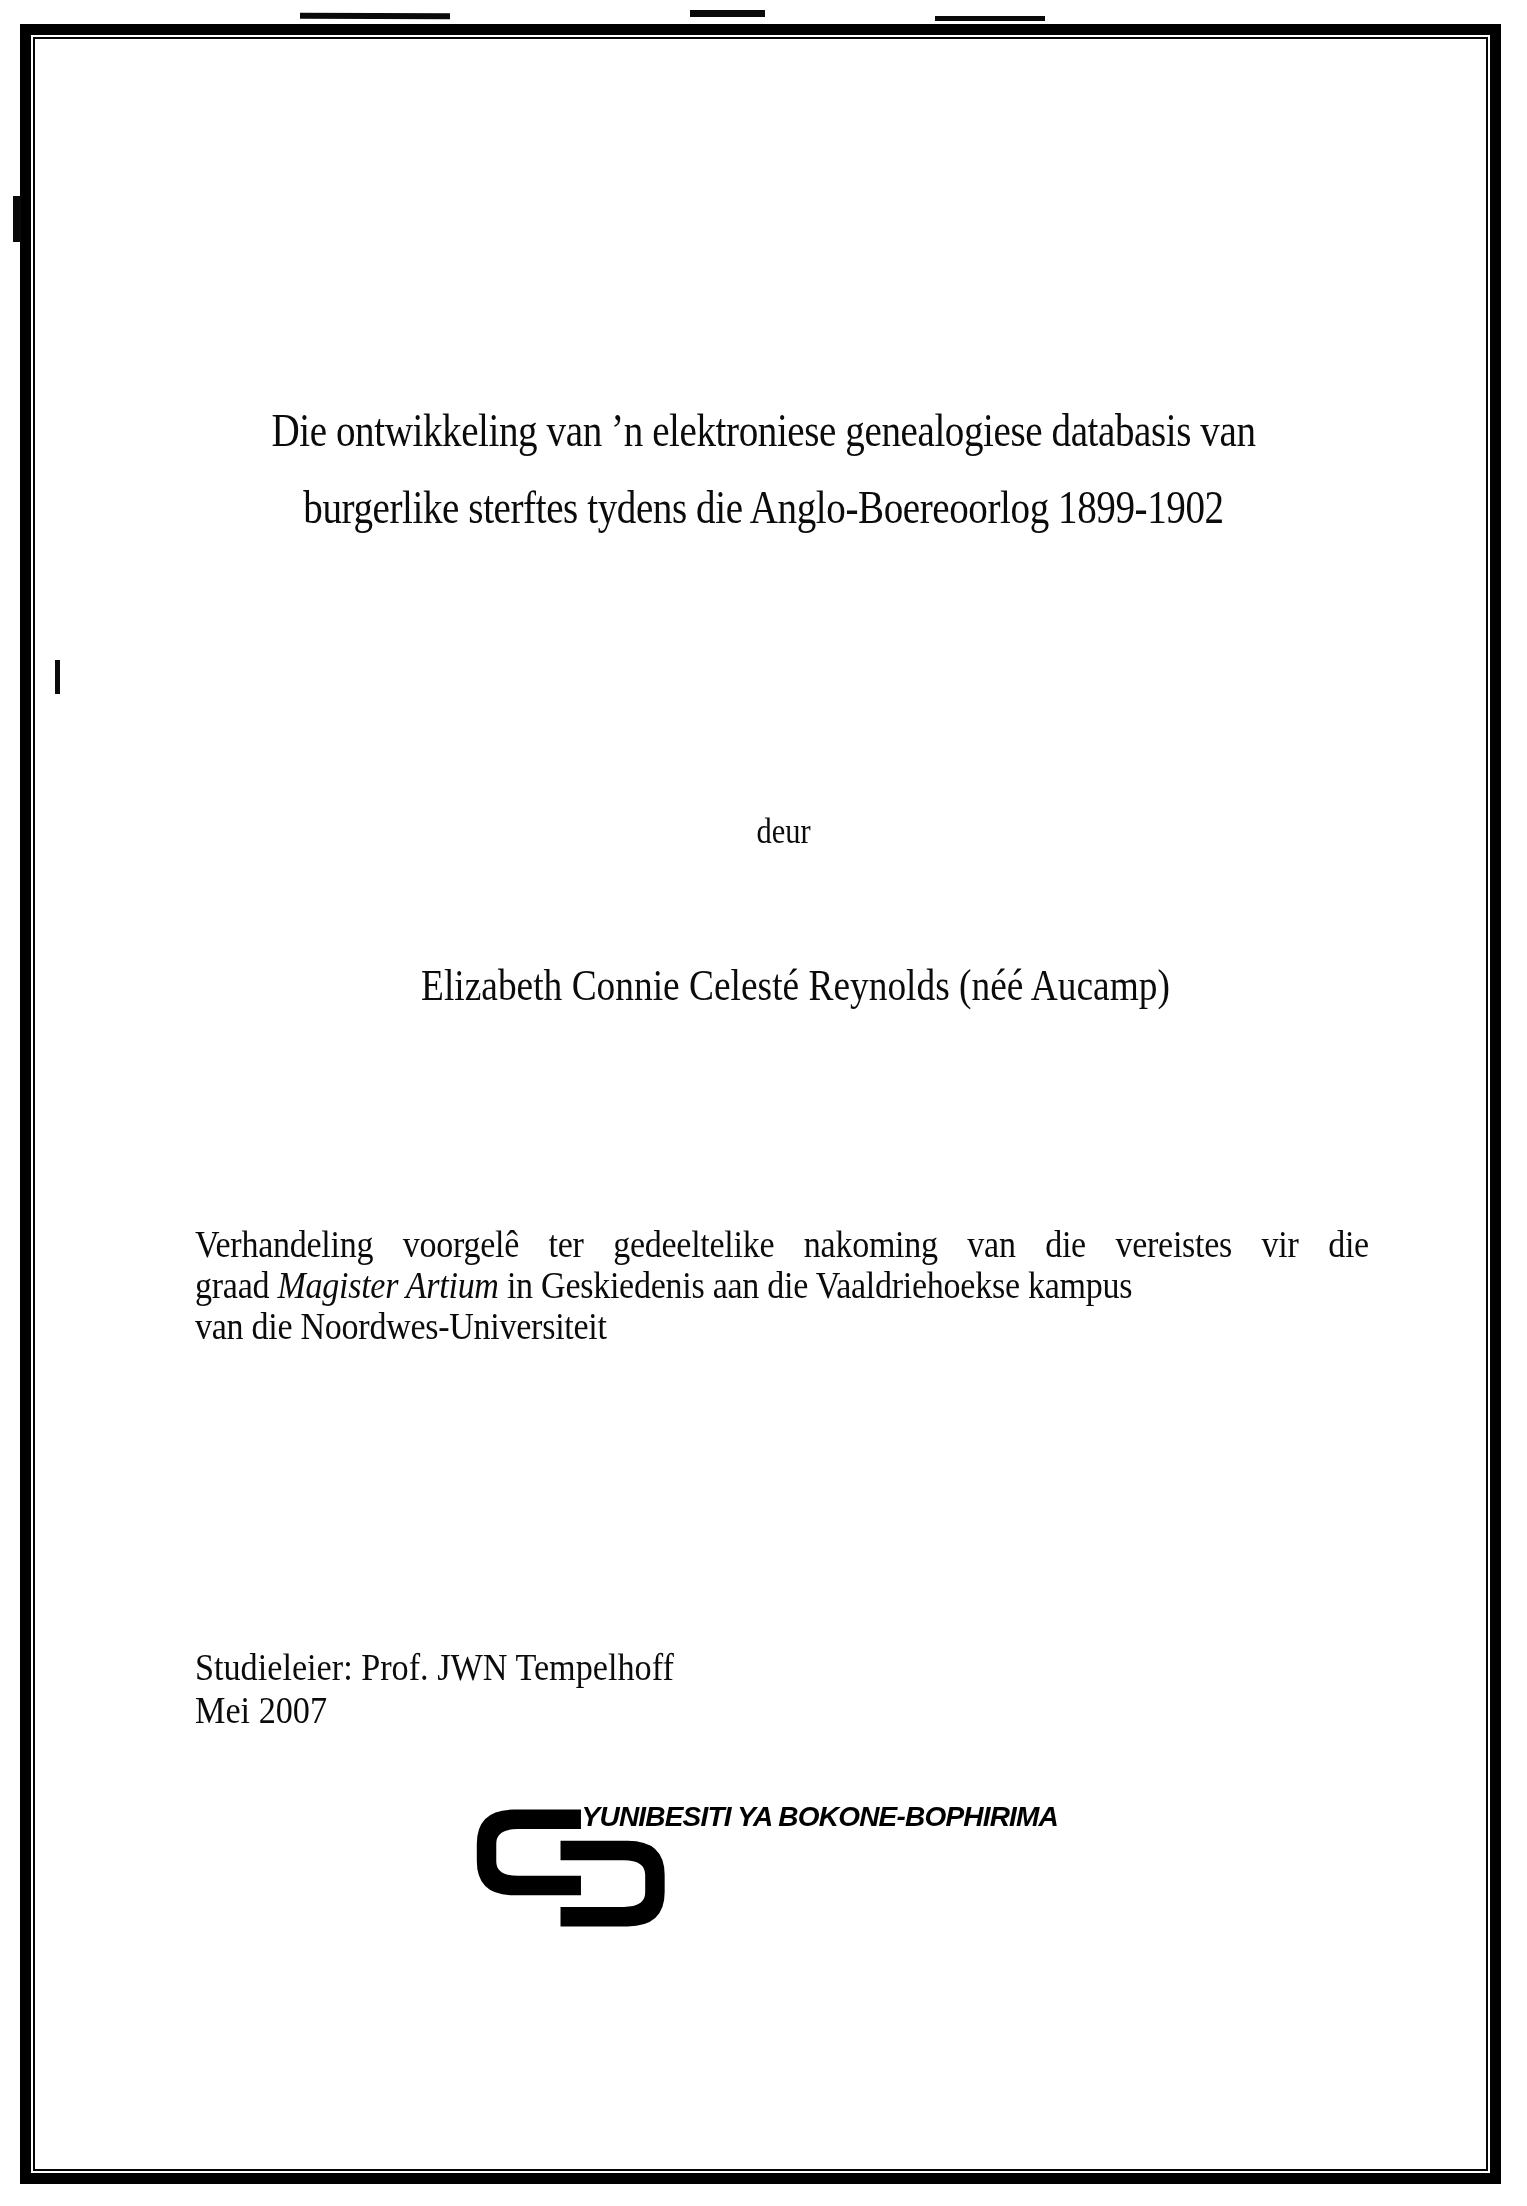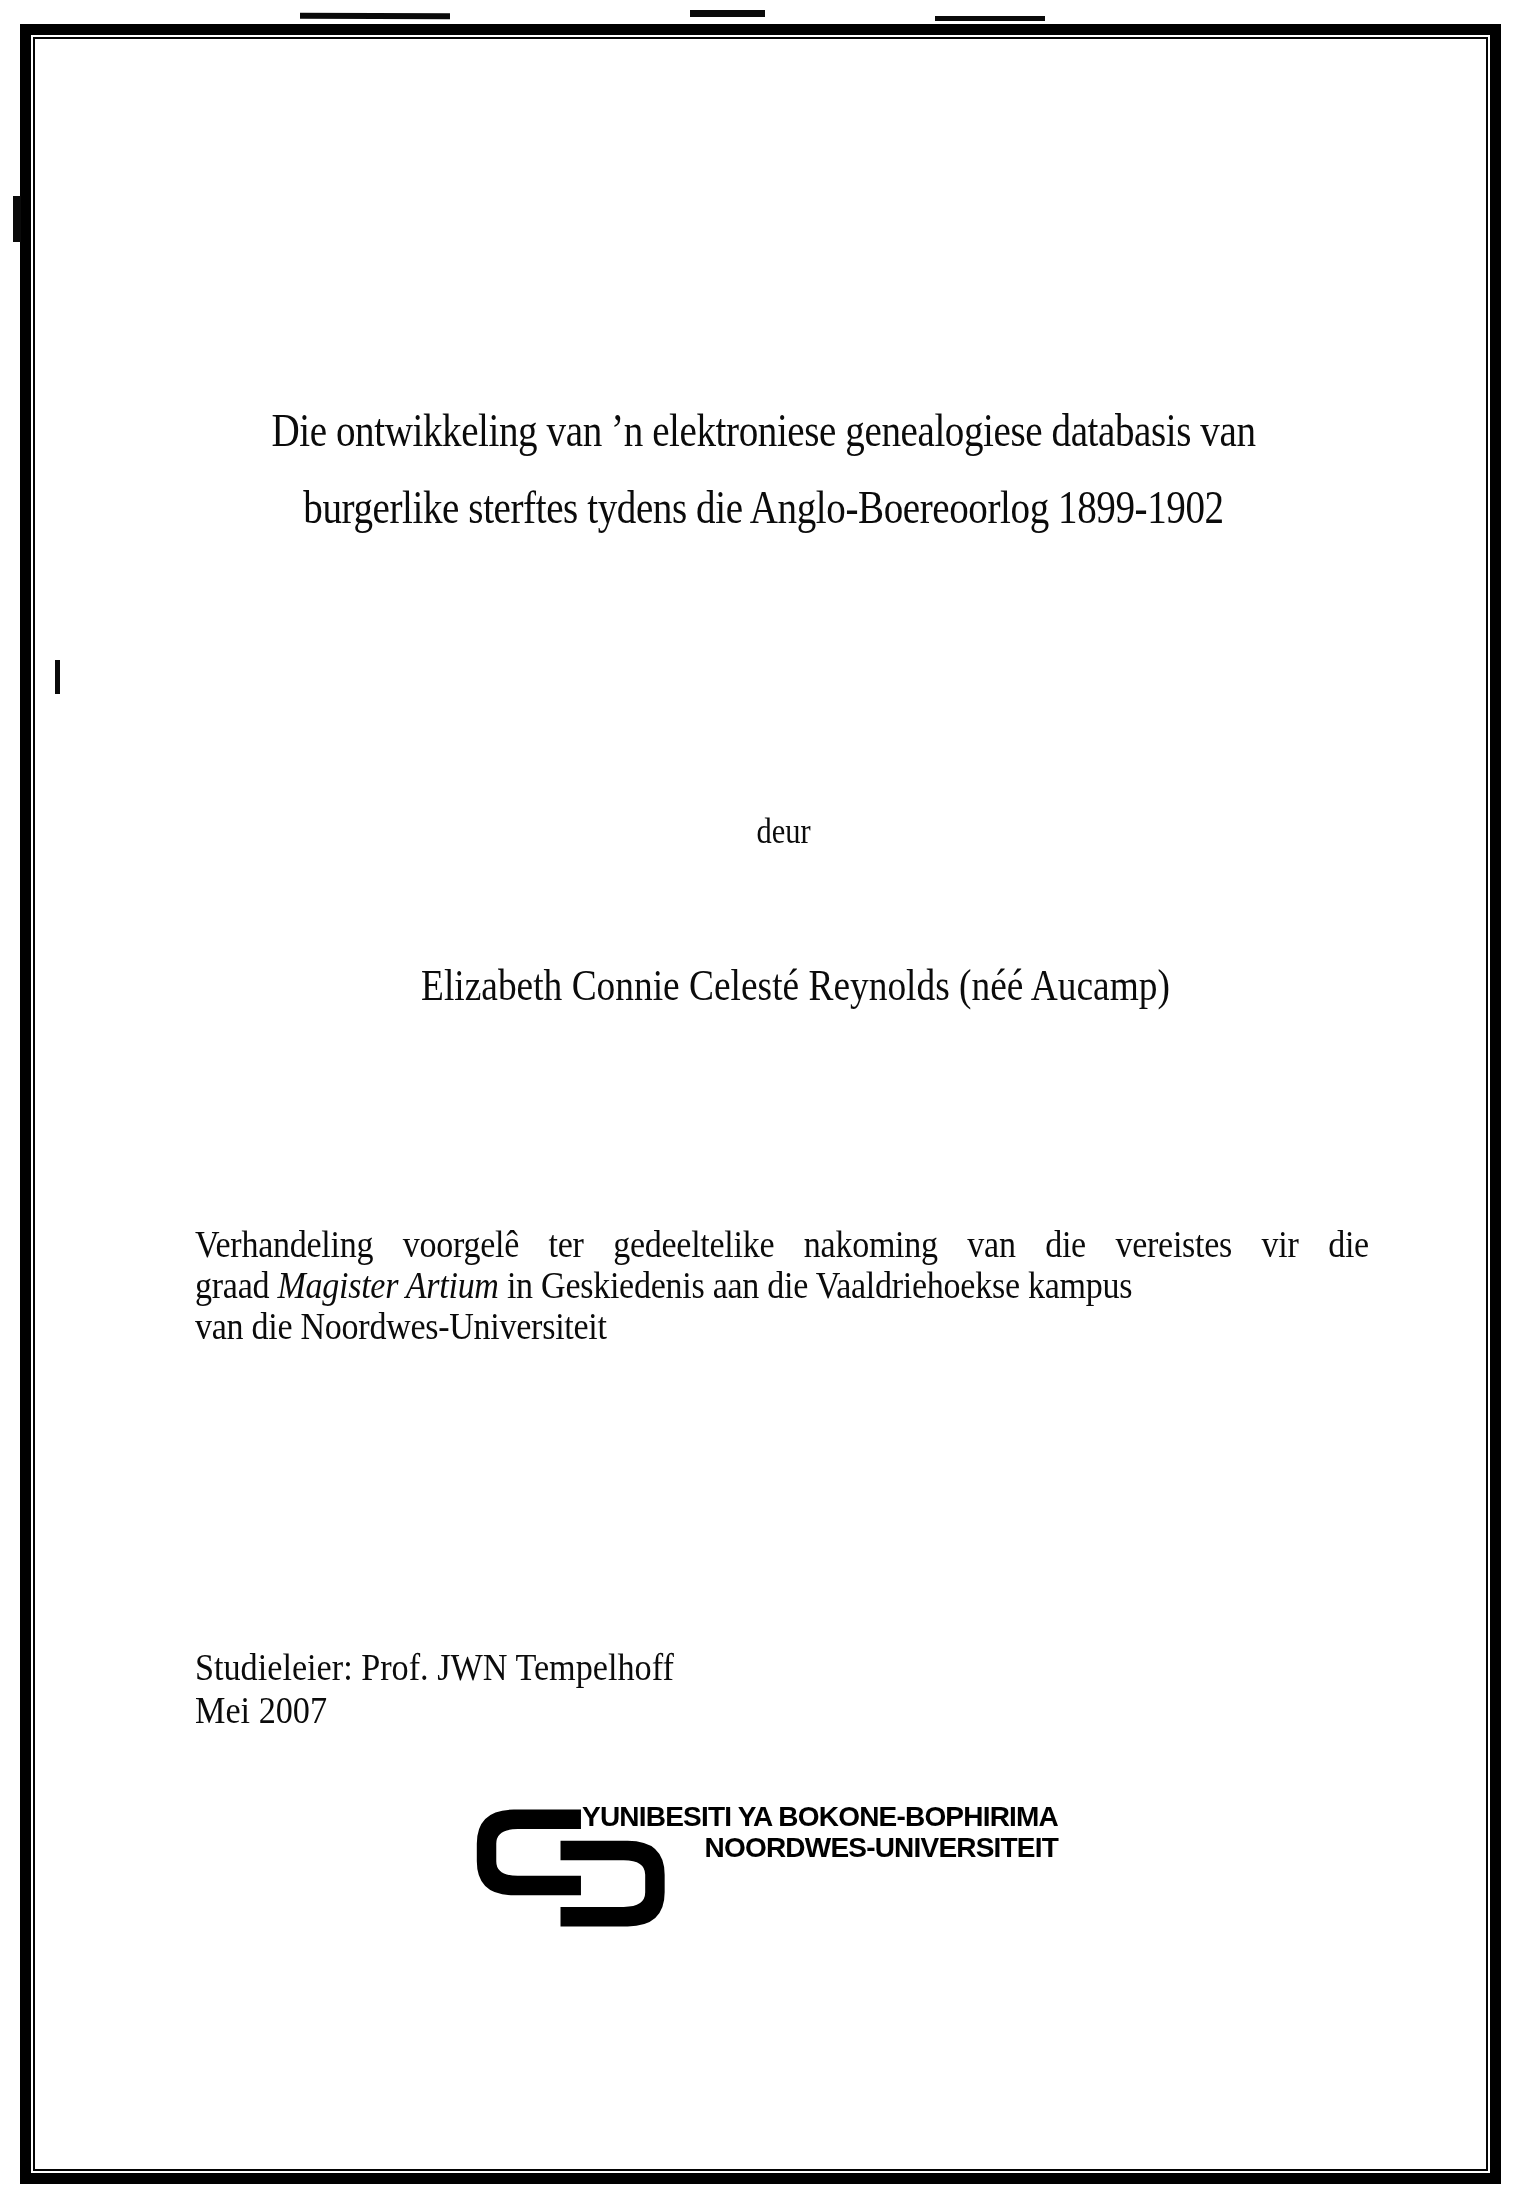--- a/index.html
+++ b/index.html
@@ -78,21 +78,21 @@
     position: absolute; left: 578px; top: 1801px;
     width: 480px;
     text-align: right;
     font-family: "Liberation Sans", sans-serif;
     font-weight: bold;
     font-size: 28px; line-height: 31px;
     letter-spacing: -0.8px;
     color: #000;
     white-space: nowrap;
   }
-  .logo-text-line { display: block; }
+  .logo-text-line { display: block; font-style: italic; }
   em { font-style: italic; }
 </style>
 </head>
 <body>
 
 <div class="frame-outer">
   <div class="frame-inner"></div>
 </div>
 
 <div class="noise n1"></div>
@@ -120,14 +120,13 @@
   <span class="supervisor-line">Studieleier: Prof. JWN Tempelhoff</span>
   <span class="date-line">Mei 2007</span>
 </div>
 
 <svg class="logo-mark" viewBox="0 0 213 150" xmlns="http://www.w3.org/2000/svg" aria-hidden="true">
   <path fill="#000" d="M127 15 L58 15 Q20 15 20 50 L20 68 Q20 103 58 103 L127 103 L127 83 L62 83 Q40 83 40 68 L40 50 Q40 35 62 35 L127 35 Z"></path>
   <path fill="#000" transform="translate(20 0) rotate(180 106.5 75)" d="M127 15 L58 15 Q20 15 20 50 L20 68 Q20 103 58 103 L127 103 L127 83 L62 83 Q40 83 40 68 L40 50 Q40 35 62 35 L127 35 Z"></path>
 </svg>
 <div class="logo-text">
   <span class="logo-text-line">YUNIBESITI YA BOKONE-BOPHIRIMA</span>
-  <span class="logo-text-line">NOORDWES-UNIVERSITEIT</span>
 </div>
 
 </body></html>

